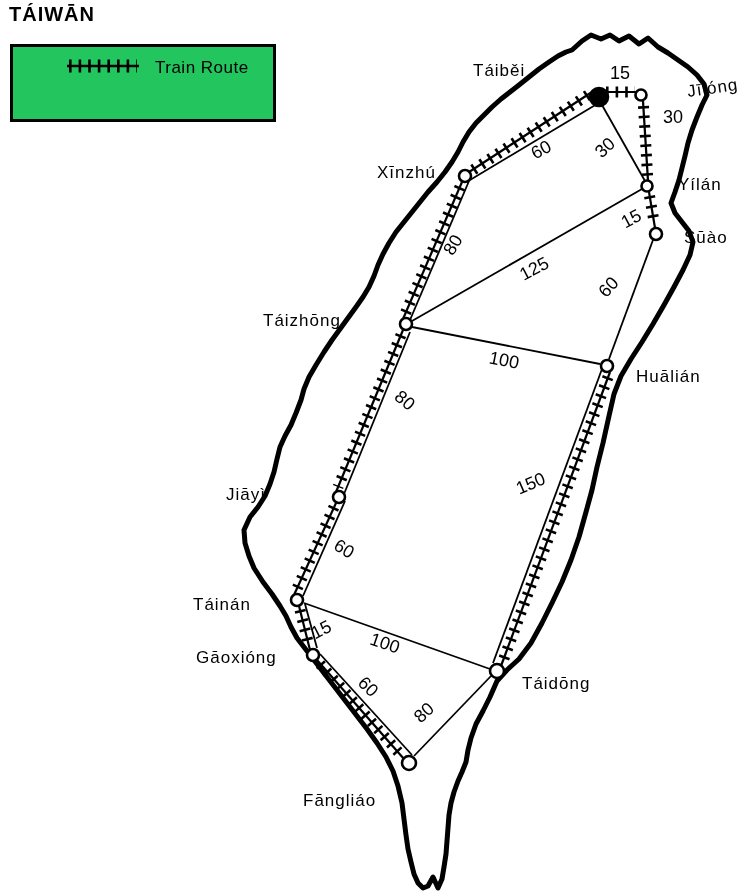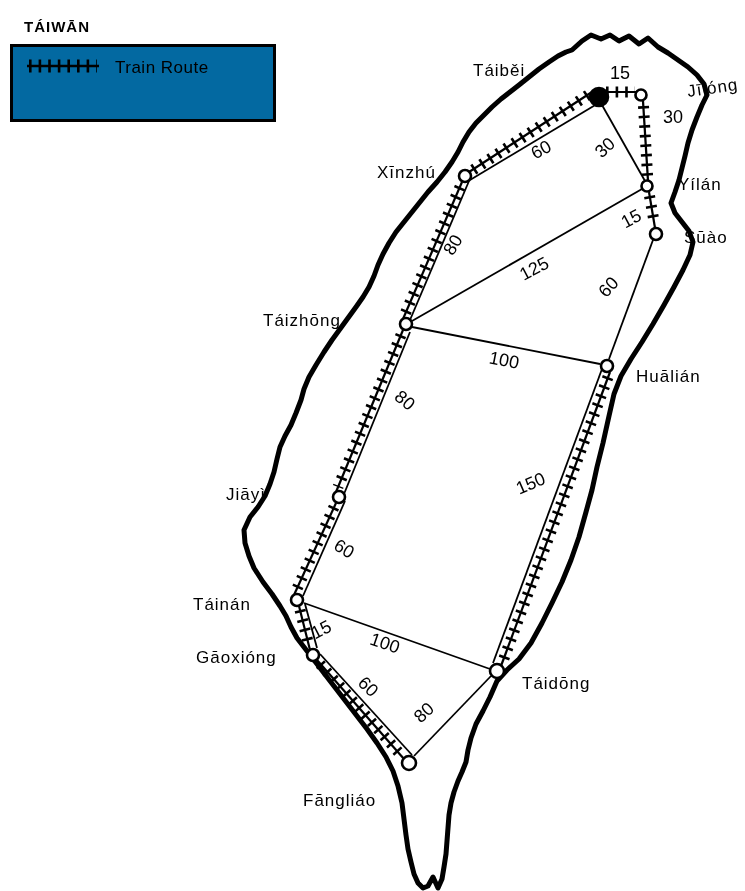--- a/index.html
+++ b/index.html
@@ -6,29 +6,30 @@
   .canvas{
     position:relative;
     width:745px;height:891px;
     background:#ffffff;
     overflow:hidden;
     font-family:"Liberation Sans", sans-serif;
     color:#000;
   }
   .map-title{
     position:absolute;left:8px;top:2px;
-    font-size:15px;font-weight:bold;letter-spacing:1px;
-    margin:16px;
+    font-size:20px;font-weight:bold;letter-spacing:1px;
+    margin:1px;
   }
   .legend{
     position:absolute;left:10px;top:44px;
     width:266px;height:78px;
     border:3px solid #000;
     box-sizing:border-box;
-    background:#0369a1;
+    background:#22c55e;
+    padding-left:40px;
   }
   .legend-row{
     display:flex;align-items:center;
     height:30px;margin-top:6px;
   }
   .legend-sym{width:92px;padding-left:10px;flex:0 0 auto;}
   .legend-label{font-size:17px;letter-spacing:0.5px;}
   svg.map{position:absolute;left:0;top:0;}
   .coast{fill:none;stroke:#000;stroke-width:5;stroke-linejoin:round;stroke-linecap:round;}
   .rail{fill:none;stroke:#000;stroke-width:2.2;}

